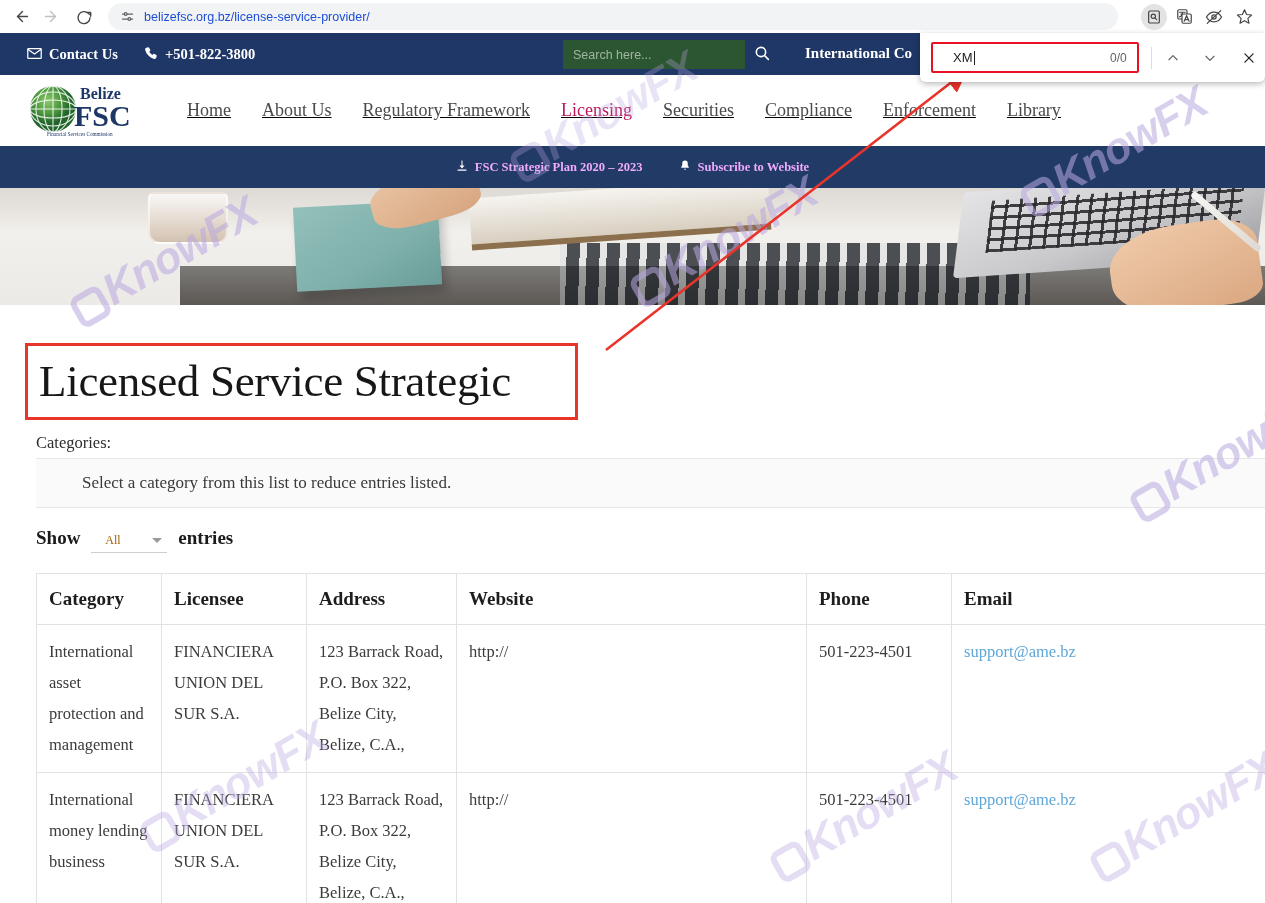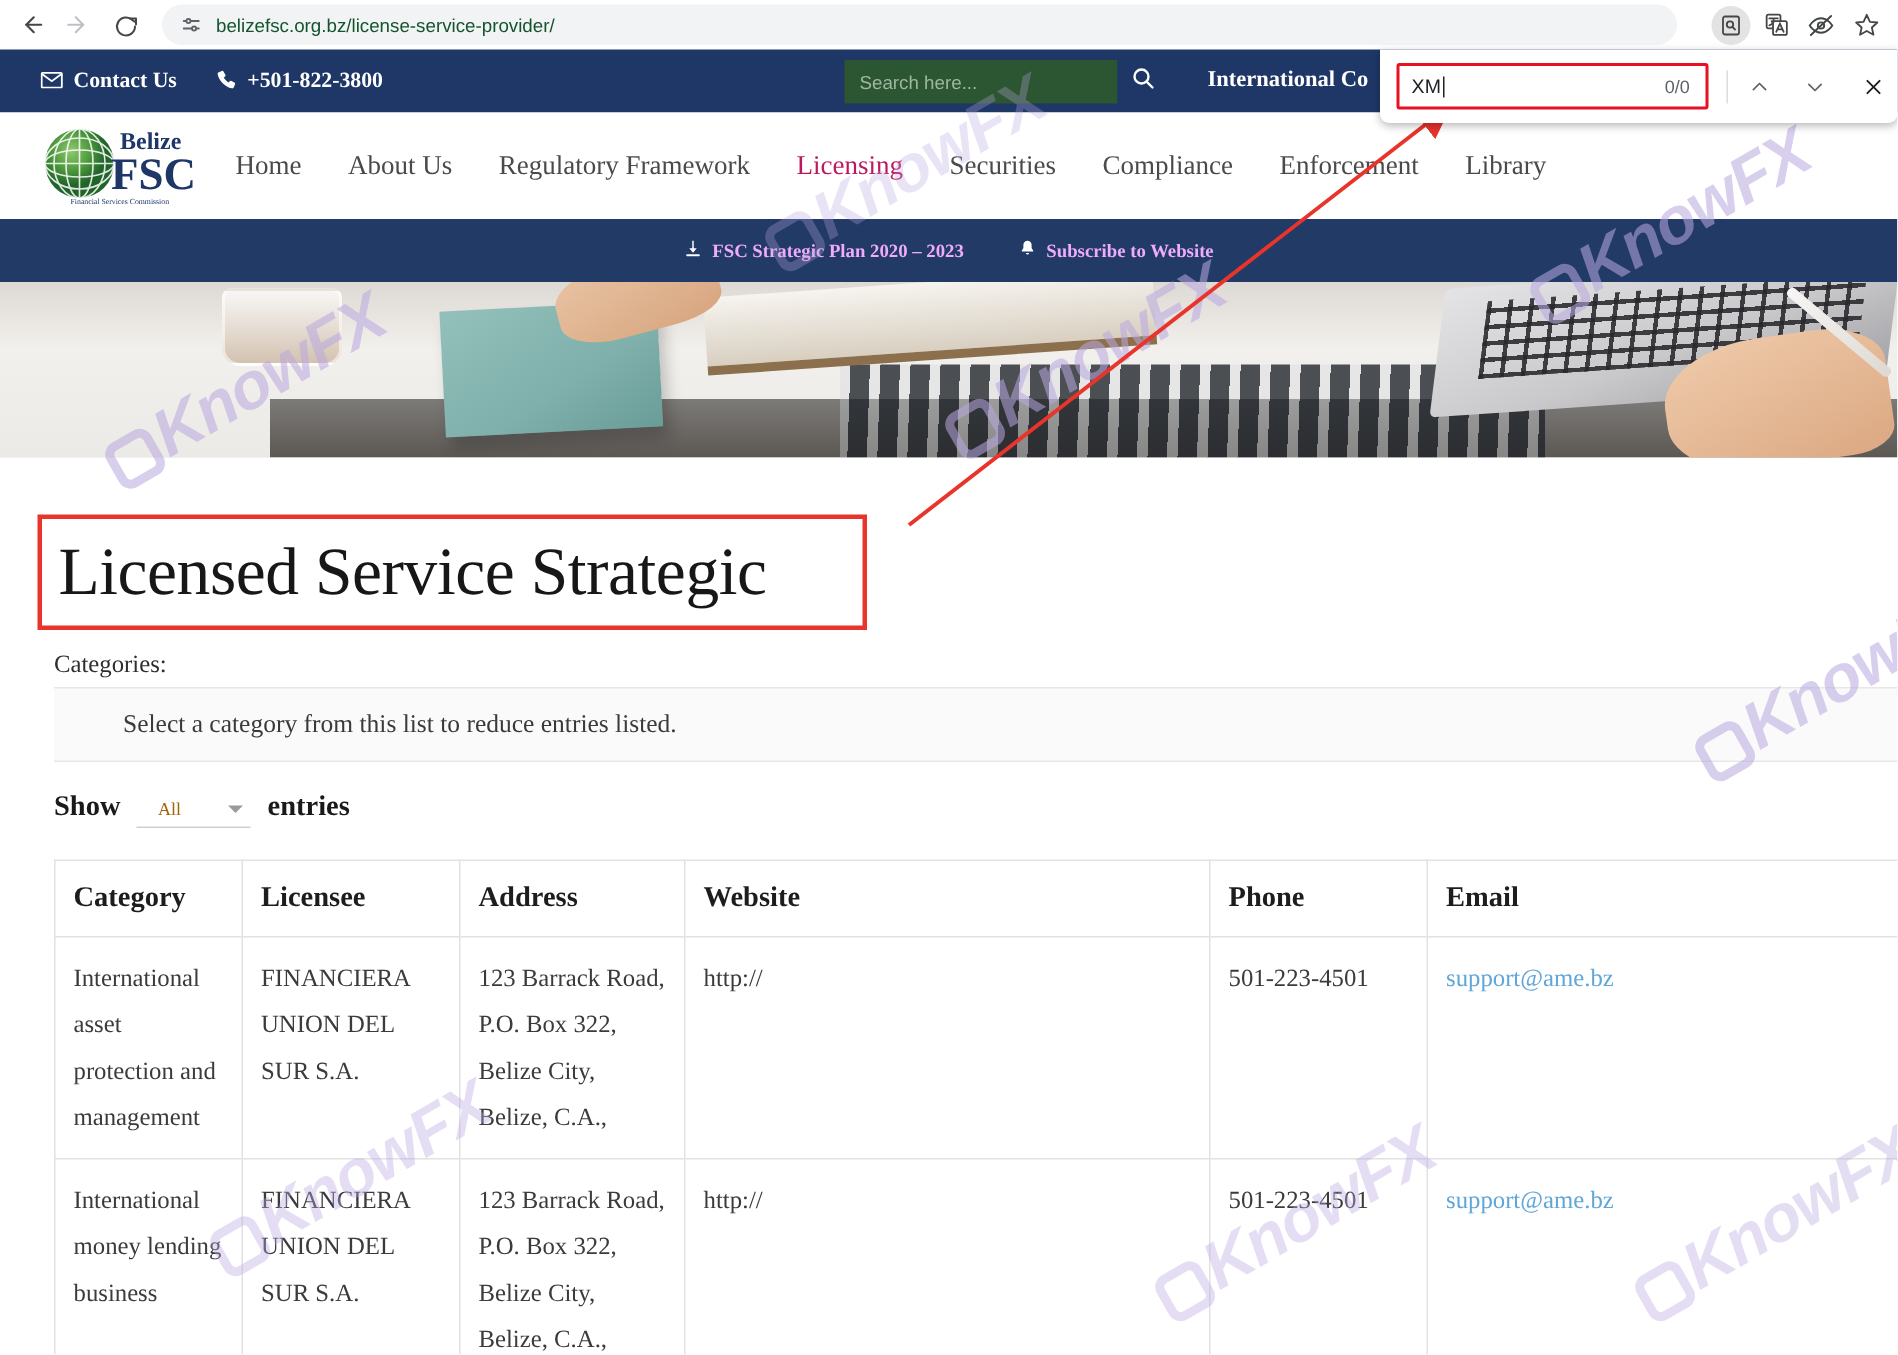--- a/index.html
+++ b/index.html
@@ -45,21 +45,21 @@
     display: flex; align-items: center;
     padding: 0 10px;
   }
   .omnibox .site-icon {
     width: 18px; height: 18px;
     display: flex; align-items: center; justify-content: center;
     margin-right: 8px; color: #5f6368;
     flex: none;
   }
   .omnibox .url {
-    font-size: 12.5px; color: #14532d;
+    font-size: 12.5px; color: #1d4ed8;
     font-family: "Liberation Sans", sans-serif;
     white-space: nowrap; overflow: hidden;
   }
   .tool-icons {
     position: absolute; right: 8px; top: 3px;
     height: 27px;
     display: flex; align-items: center; gap: 4px;
   }
   .tool-icon {
     width: 26px; height: 26px;
@@ -80,20 +80,21 @@
     font-family: "Liberation Sans", sans-serif;
   }
   .find-input-wrap {
     position: relative;
     margin-left: 11px;
     width: 213px; height: 31px;
     display: flex; align-items: center;
     border: 2px solid #e81123;
     border-radius: 2px;
     background: #fff;
+    padding-left: 12px;
   }
   .find-query {
     font-size: 13px; color: #202124;
     margin-left: 8px;
     letter-spacing: .2px;
   }
   .find-caret {
     display: inline-block;
     width: 1px; height: 14px;
     background: #202124;
@@ -167,21 +168,23 @@
     z-index: 5;
   }
   .logo {
     margin-left: 27px;
     display: flex; align-items: center;
     width: 130px;
   }
   .logo svg { display: block; }
   .mainnav {
     display: flex; align-items: center;
+    margin-left: 30px;
     gap: 31px;
+    text-decoration: underline;
   }
   .navitem {
     font-size: 18px; color: #4a4a4a;
     white-space: nowrap;
     font-family: "Liberation Serif", serif;
   }
   .navitem.active { color: #be185d; }
 
   
   .substrip {

